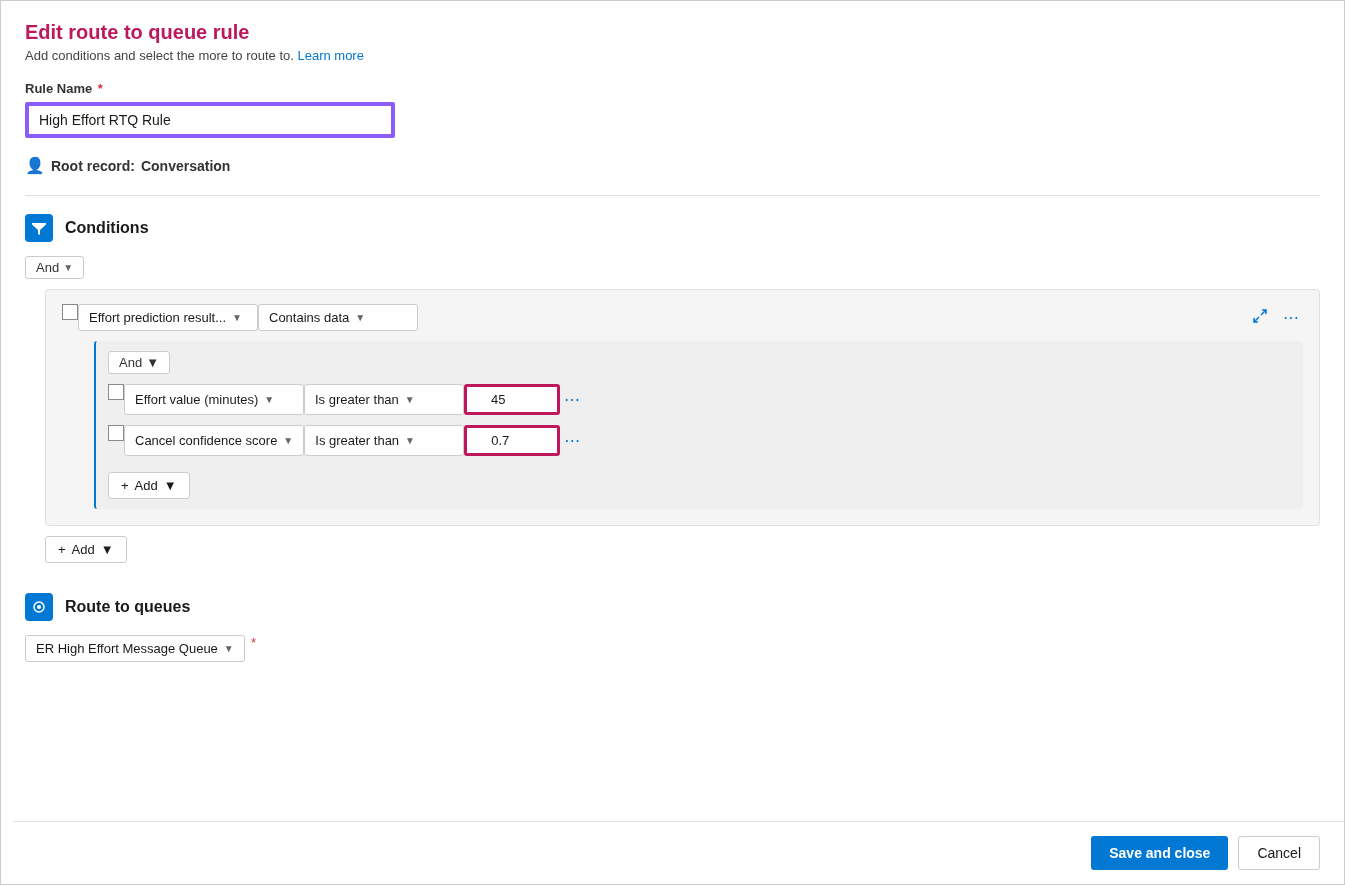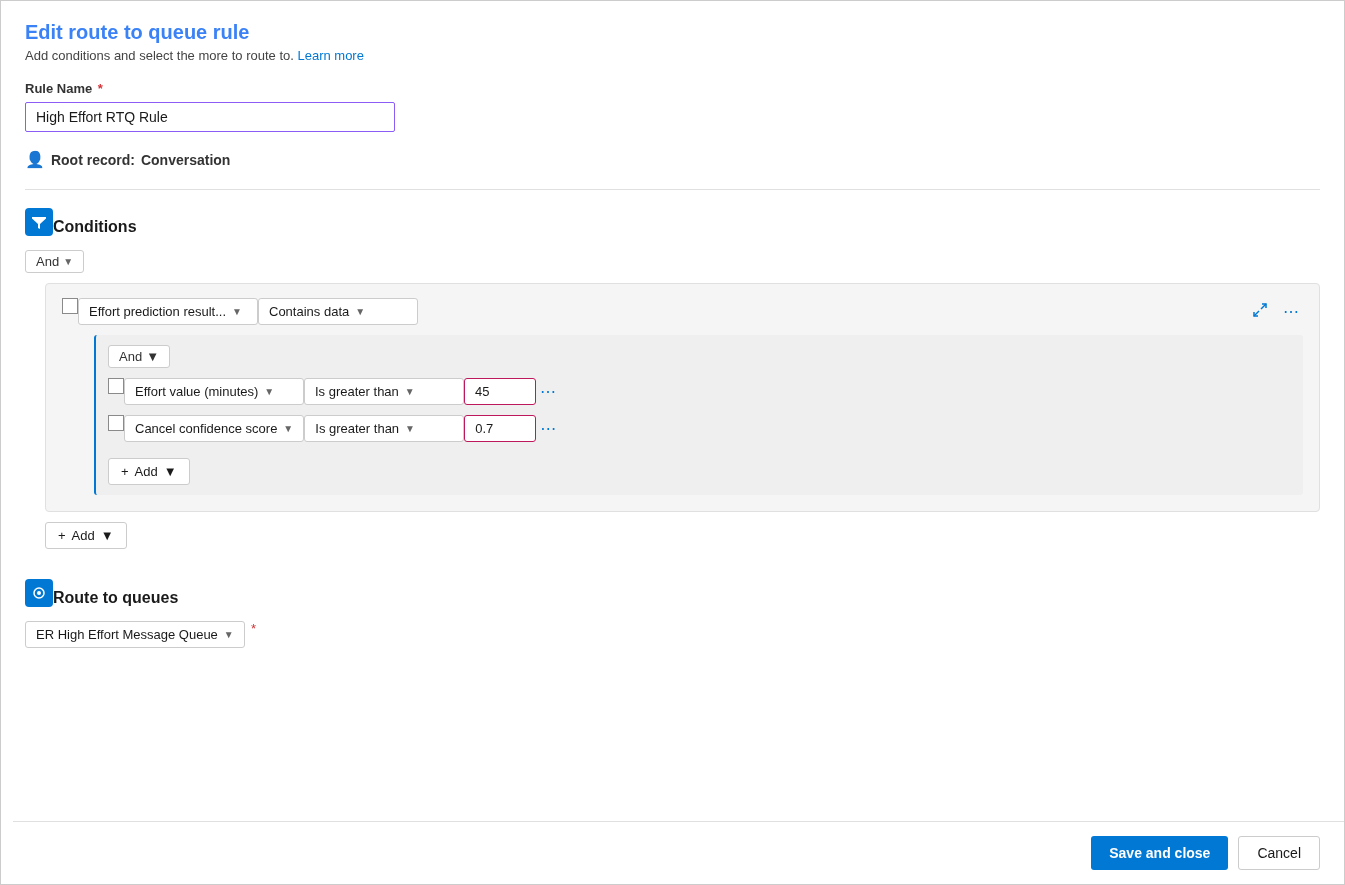--- a/index.html
+++ b/index.html
@@ -13,21 +13,21 @@
       border: 1px solid #ccc;
       min-height: 885px;
       max-width: 1345px;
       margin: 0 auto;
       position: relative;
       padding: 20px 24px 80px 24px;
     }
     .page-title {
       font-size: 20px;
       font-weight: 600;
-      color: #3b82f6;
+      color: #be185d;
       margin-bottom: 4px;
     }
     .page-subtitle {
       font-size: 13px;
       color: #444;
     }
     .page-subtitle a {
       color: #0078d4;
       text-decoration: none;
     }
@@ -41,21 +41,21 @@
       color: #333;
       margin-bottom: 6px;
     }
     .required-star {
       color: #d13438;
       margin-left: 2px;
     }
     .rule-name-input {
       width: 370px;
       padding: 6px 10px;
-      border: 1px solid #8b5cf6;
+      border: 4px solid #8b5cf6;
       border-radius: 2px;
       font-size: 14px;
       color: #1a1a1a;
       outline: none;
     }
     .root-record-section {
       margin-bottom: 12px;
       padding-bottom: 16px;
       border-bottom: 1px solid #e0e0e0;
     }
@@ -70,22 +70,22 @@
     .root-record-icon {
       color: #0078d4;
       font-size: 16px;
     }
     .root-record-desc {
       font-size: 12px;
       color: #666;
     }
     .section-header {
       display: flex;
-      align-items: flex-end;
-      gap: 0;
+      align-items: center;
+      gap: 12px;
       margin-bottom: 14px;
     }
     .section-icon-box {
       background: #0078d4;
       color: #fff;
       width: 28px;
       height: 28px;
       border-radius: 4px;
       display: flex;
       align-items: center;
@@ -156,26 +156,26 @@
       font-size: 10px;
       color: #666;
     }
     .dropdown-wide {
       min-width: 180px;
     }
     .dropdown-medium {
       min-width: 160px;
     }
     .value-input {
-      border: 1px solid #be185d;
-      border-radius: 3px;
-      padding: 5px 10px;
-      font-size: 13px;
-      color: #1a1a1a;
-      width: 72px;
+      border: 3px solid #be185d;
+      border-radius: 3px;
+      padding: 5px 24px;
+      font-size: 13px;
+      color: #1a1a1a;
+      width: 96px;
       background: #fff;
     }
     .more-btn {
       background: none;
       border: none;
       cursor: pointer;
       color: #0078d4;
       font-size: 16px;
       padding: 2px 4px;
       display: flex;

